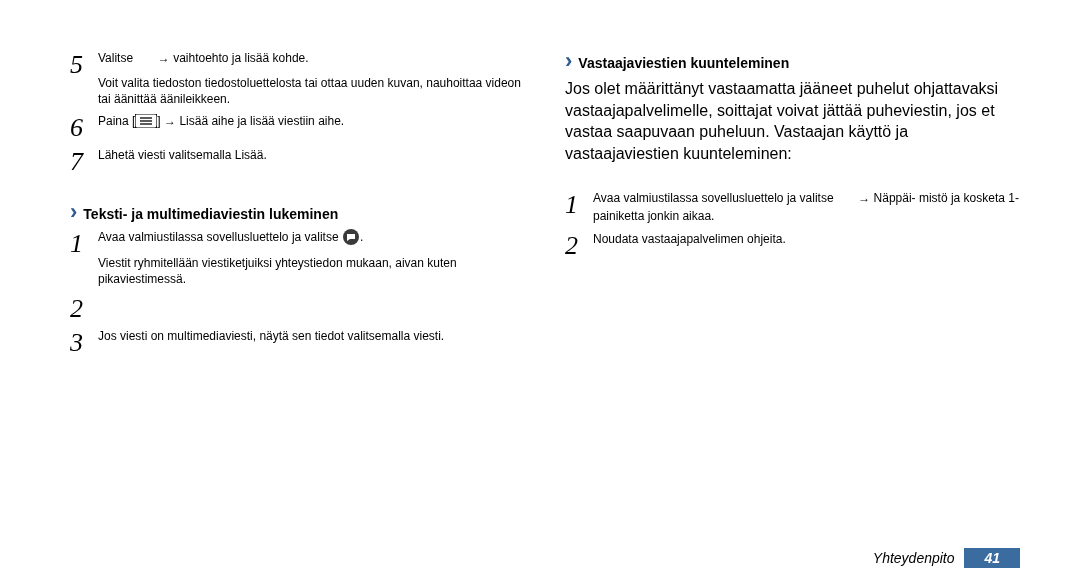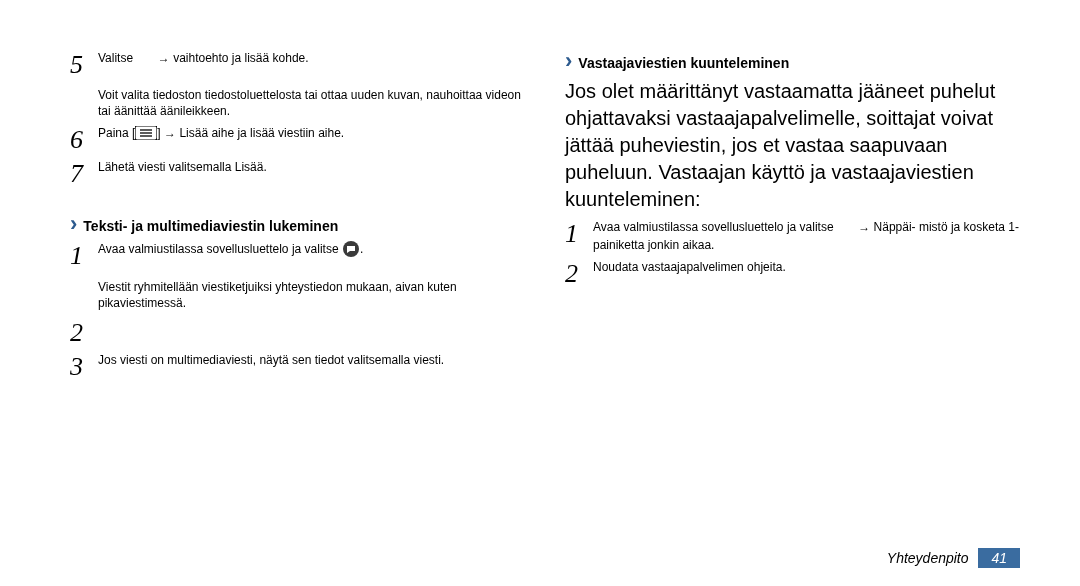--- a/index.html
+++ b/index.html
@@ -33,21 +33,21 @@
     text-align: left;
     padding-top: 2px;
   }
   .step-body {
     font-size: 12px;
     line-height: 1.35;
     flex: 1;
   }
   .step-body .sub {
     display: block;
-    margin-top: 20px;
+    margin-top: 8px;
   }
 
   .heading {
     display: flex;
     align-items: baseline;
     margin: 20px 0 6px 0;
   }
   .chevron {
     font-size: 22px;
     color: #2c5a8e;
@@ -55,23 +55,23 @@
     font-weight: bold;
     line-height: 1;
   }
   .heading-text {
     font-size: 14px;
     font-weight: bold;
     color: #000;
   }
 
   .para {
-    font-size: 20px;
+    font-size: 16px;
     line-height: 1.35;
-    margin-bottom: 6px;
+    margin-bottom: 26px;
     padding-left: 0;
   }
 
   .inline-icon {
     display: inline-flex;
     vertical-align: middle;
     position: relative;
     top: -1px;
   }
 
@@ -98,23 +98,23 @@
     color: #000;
   }
   .footer .section-name {
     font-style: italic;
     color: #000;
     margin-right: 6px;
   }
   .footer .page-num {
     background: #3a6ca0;
     color: #fff;
-    padding: 2px 13px;
+    padding: 2px 20px;
     font-style: italic;
-    font-weight: normal;
+    font-weight: bold;
   }
 
   b { font-weight: normal; }
 </style>
 </head>
 <body>
 
 <div class="page">
 
   <div class="col">

